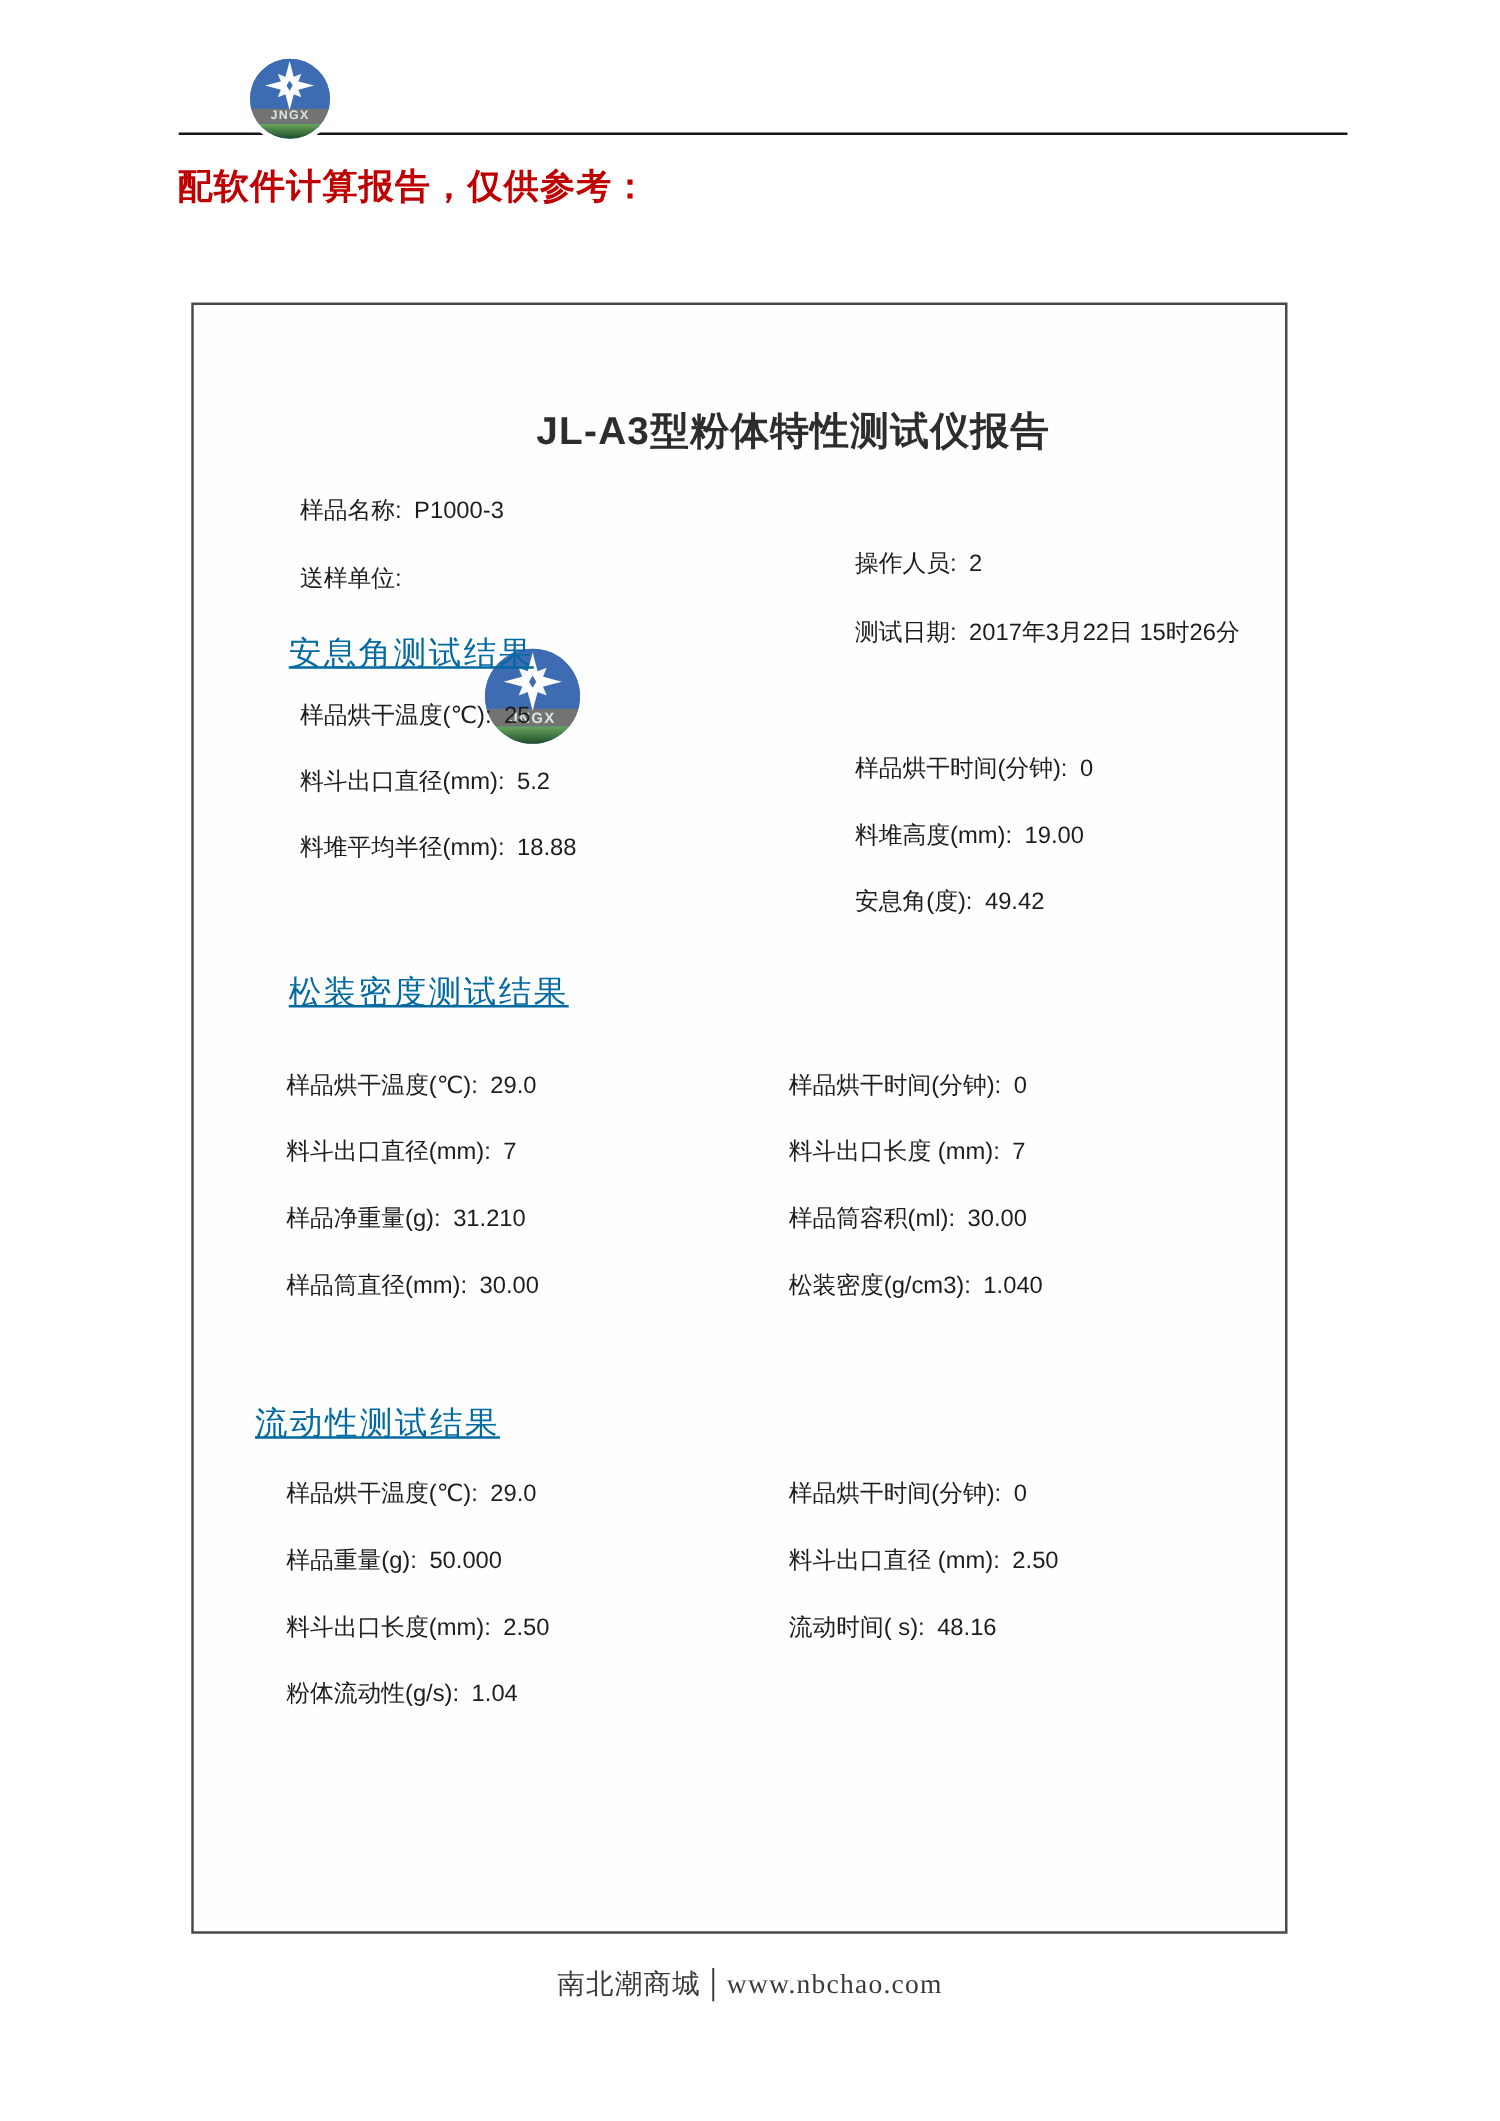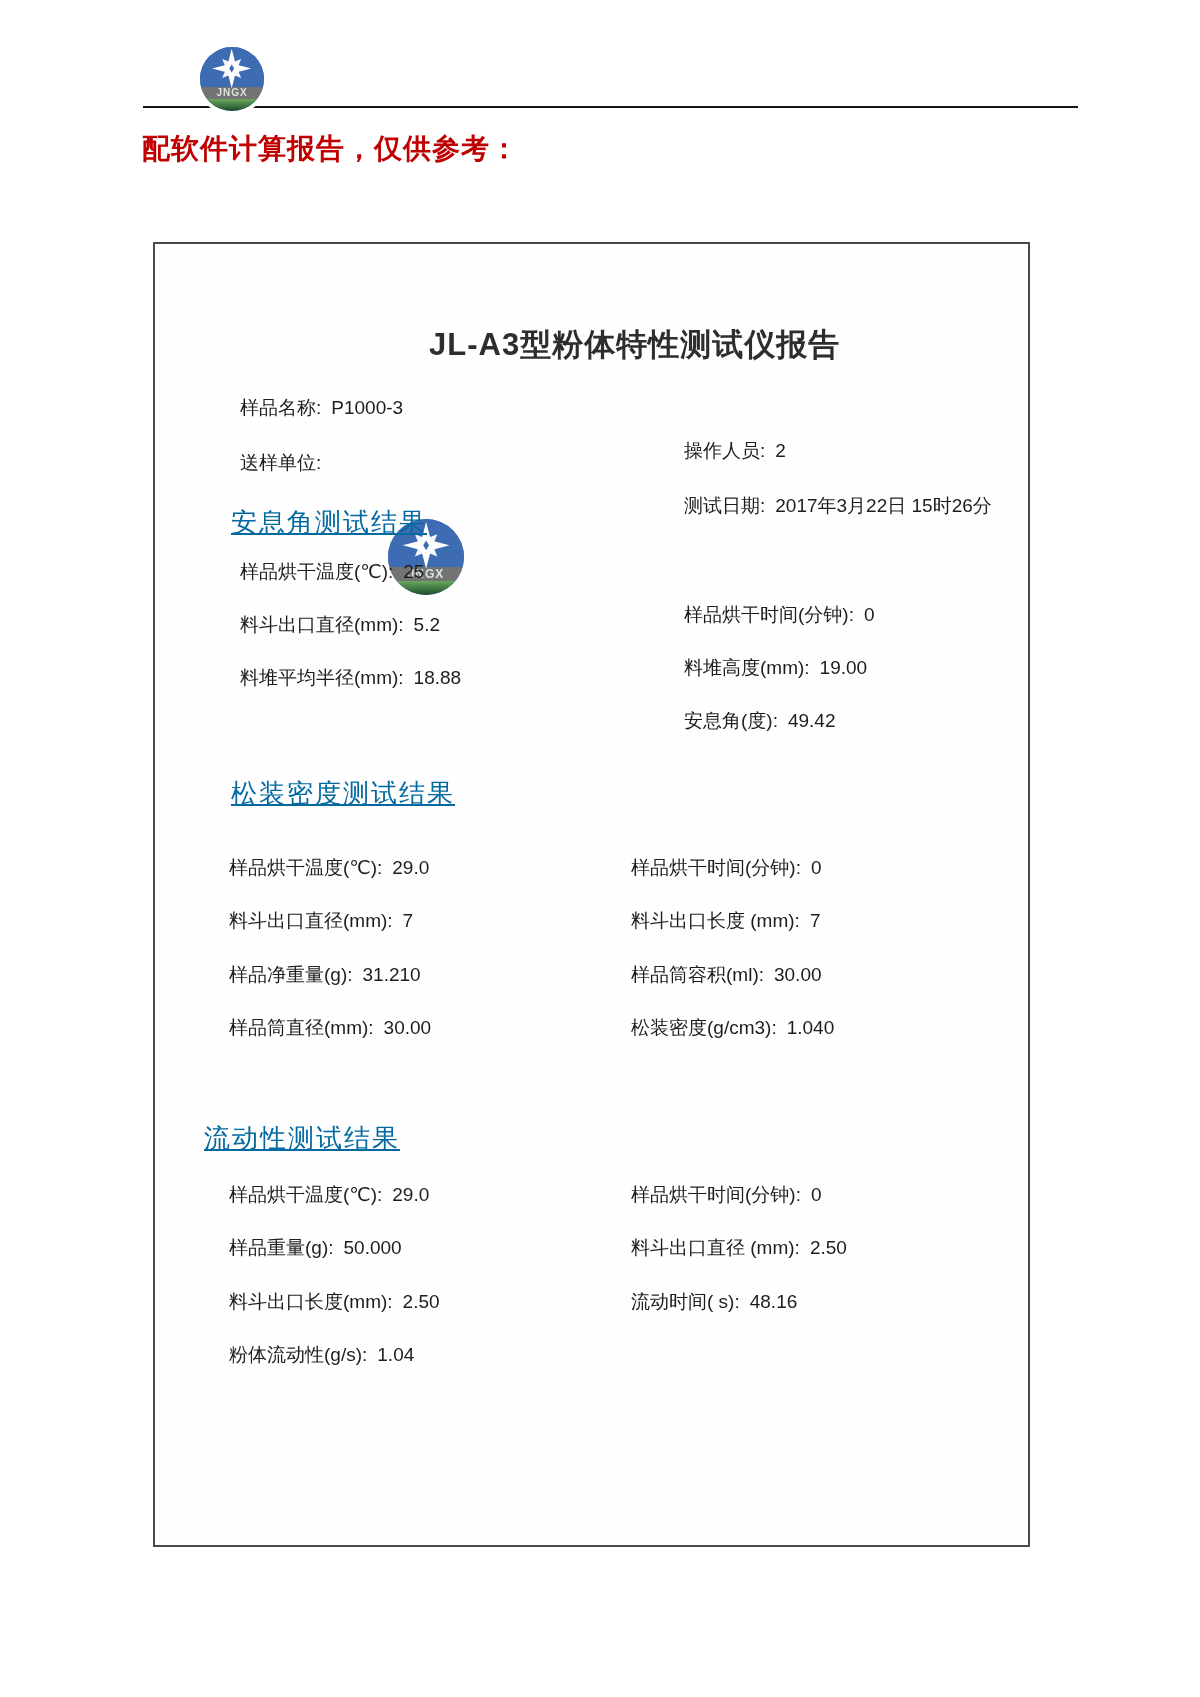--- a/index.html
+++ b/index.html
@@ -136,14 +136,17 @@
       <div class="cell col-l2"><span class="lab">料斗出口长度(mm):</span><span class="val">2.50</span></div>
       <div class="cell col-r2"><span class="lab">流动时间( s):</span><span class="val">48.16</span></div>
     </div>
     <div class="row" style="top:1098px">
       <div class="cell col-l2"><span class="lab">粉体流动性(g/s):</span><span class="val">1.04</span></div>
       <div class="cell col-r2"><span class="lab"></span><span class="val"></span></div>
     </div>
 
   </div>
 
+  <div class="footer">
+    <span>南北潮商城</span><span class="sep">│</span><span>www.nbchao.com</span>
+  </div>
 
 </div>
 
 </body></html>

